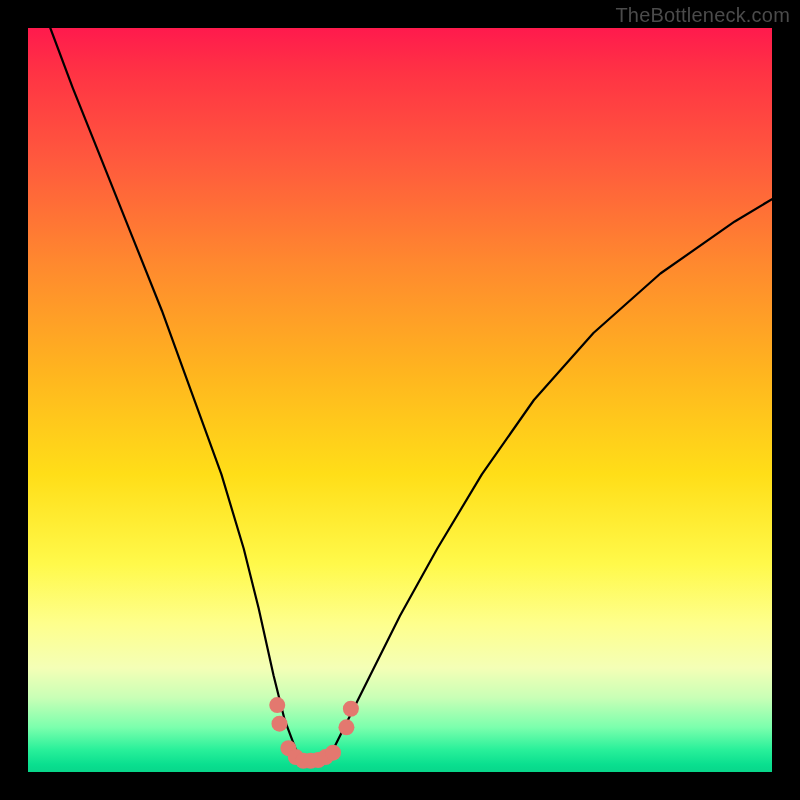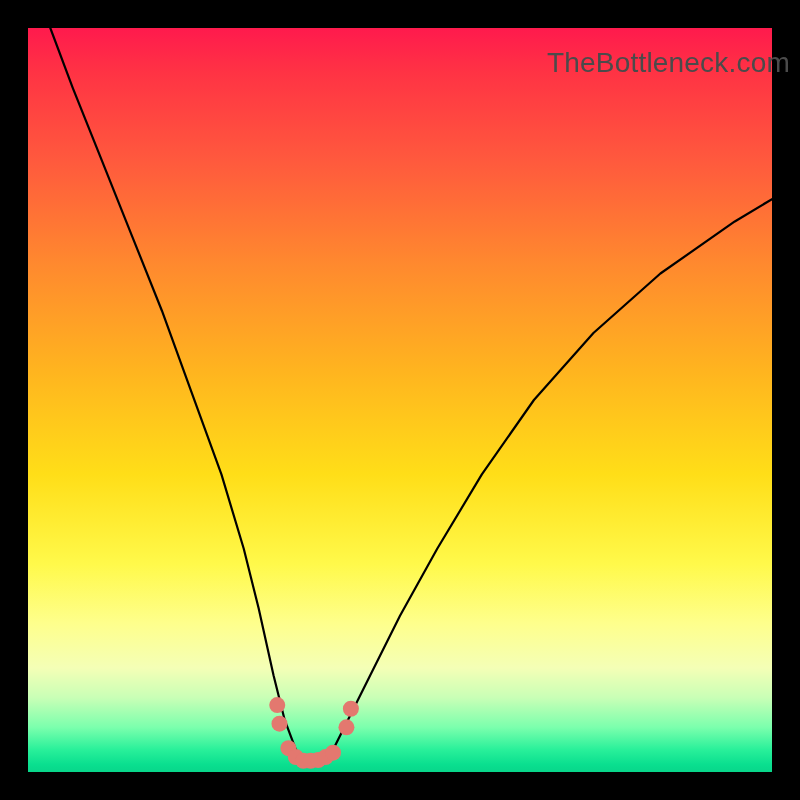--- a/index.html
+++ b/index.html
@@ -42,25 +42,24 @@
       #29f09a 97%,
       #0adf8f 99%,
       #08d68a 100%
     );
   }
   .watermark {
     position: absolute;
     top: 4px;
     right: 10px;
     color: #4b4b4b;
-    font-size: 28px;
+    font-size: 20px;
     font-weight: 500;
     letter-spacing: 0.2px;
     user-select: none;
-    margin-top: 43px;
   }
   svg.curve {
     position: absolute;
     inset: 0;
   }
   .marker {
     fill: #e3786f;
     stroke: none;
   }
 </style>

